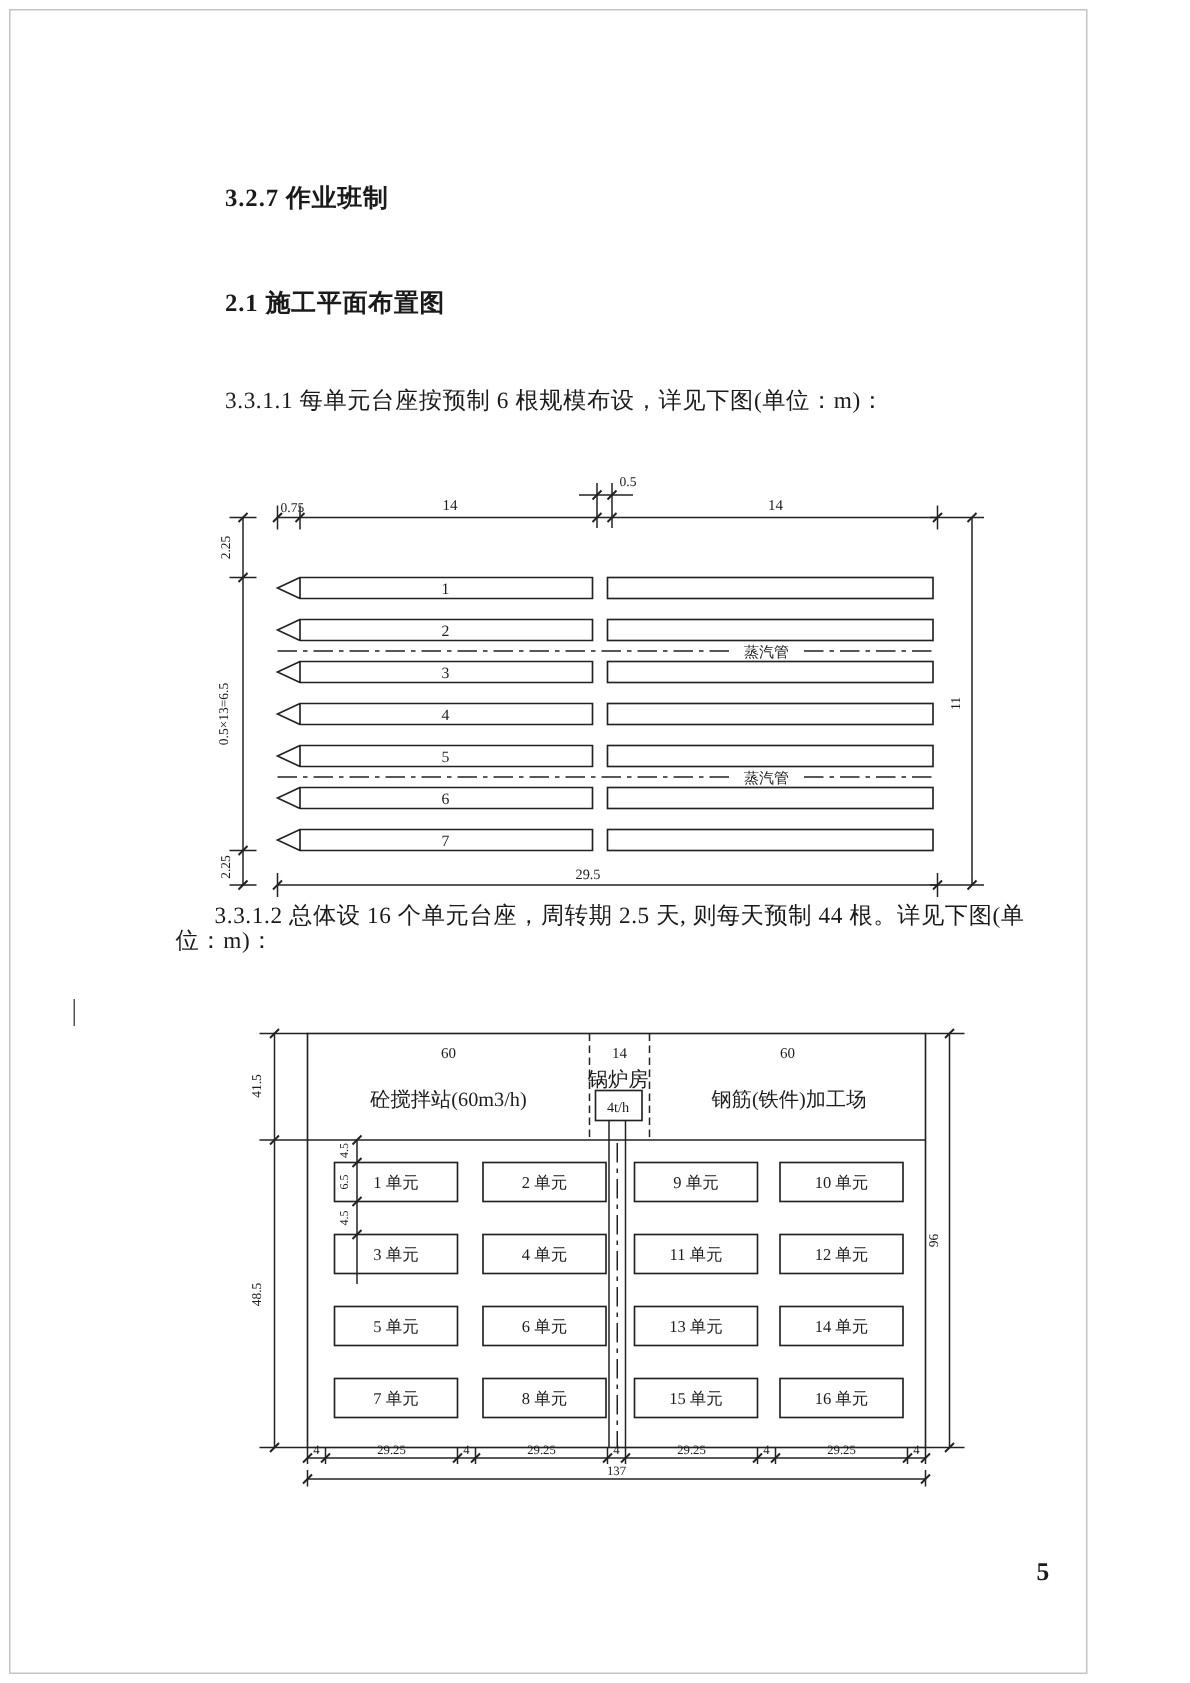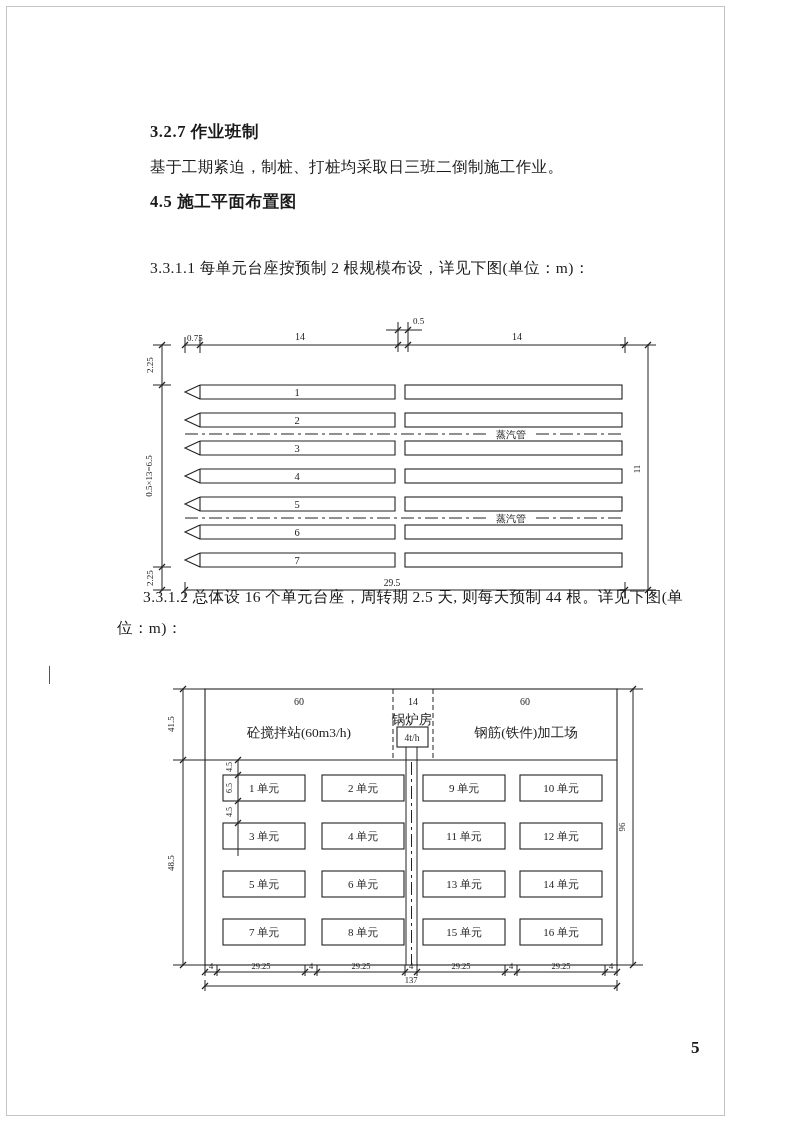--- a/index.html
+++ b/index.html
@@ -21,23 +21,22 @@
   .shape{stroke:#222;stroke-width:1.1;fill:none;}
 </style>
 </head>
 <body>
 
 <div class="page">
   <div class="page-border"></div>
   <div class="revision-mark"></div>
 
   <div class="tblock hblock" style="left:150px;top:122px">3.2.7 作业班制</div>
-  <div class="tblock" style="left:150px;top:158px">基于工期紧迫，制桩、打桩均采取日三班二倒制施工作业。</div>
-  <div class="tblock hblock" style="left:150px;top:192px">4.5 施工平面布置图</div>
-  <div class="tblock" style="left:150px;top:259px">3.3.1.1 每单元台座按预制 2 根规模布设，详见下图(单位：m)：</div>
+  <div class="tblock hblock" style="left:150px;top:192px">2.1 施工平面布置图</div>
+  <div class="tblock" style="left:150px;top:259px">3.3.1.1 每单元台座按预制 6 根规模布设，详见下图(单位：m)：</div>
 
   <svg style="left:140px;top:308px" width="520" height="302" viewBox="0 0 520 302">
 
     <path class="dline" d="M45,37 H485"></path>
     <path class="dline" d="M246,22 H282"></path>
     <path class="dline" d="M22,37 V282"></path>
     <path class="dline" d="M508,37 V282"></path>
     <path class="dline" d="M45,282 H485"></path>
 
     <path class="dline" d="M45,29 V45 M60,29 V45 M258,14 V44 M268,14 V44 M485,29 V45 M13,37 H31 M13,77 H31 M13,259 H31 M13,282 H31 M480,37 H516 M480,282 H516 M45,274 V290 M485,274 V290"></path>
@@ -98,21 +97,21 @@
       <rect class="shape" x="265" y="77" width="217" height="14"></rect>
       <rect class="shape" x="265" y="105" width="217" height="14"></rect>
       <rect class="shape" x="265" y="133" width="217" height="14"></rect>
       <rect class="shape" x="265" y="161" width="217" height="14"></rect>
       <rect class="shape" x="265" y="189" width="217" height="14"></rect>
       <rect class="shape" x="265" y="217" width="217" height="14"></rect>
       <rect class="shape" x="265" y="245" width="217" height="14"></rect>
     </g>
   </svg>
 
-  <div class="tblock" style="left:143px;top:588px">3.3.1.2 总体设 16 个单元台座，周转期 2.5 天, 则每天预制 44 根。详见下图(单</div>
+  <div class="tblock" style="left:143px;top:602px">3.3.1.2 总体设 16 个单元台座，周转期 2.5 天, 则每天预制 44 根。详见下图(单</div>
   <div class="tblock" style="left:117px;top:619px">位：m)：</div>
 
   <svg style="left:160px;top:680px" width="490" height="315" viewBox="0 0 490 315">
     <rect class="shape" x="45" y="9" width="412" height="276"></rect>
     <path class="dline" d="M45,80 H457"></path>
     <path class="dashv" d="M233,9 V80 M273,9 V80"></path>
 
     <text x="139" y="25" font-size="10" text-anchor="middle">60</text>
     <text x="253" y="25" font-size="10" text-anchor="middle">14</text>
     <text x="365" y="25" font-size="10" text-anchor="middle">60</text>

